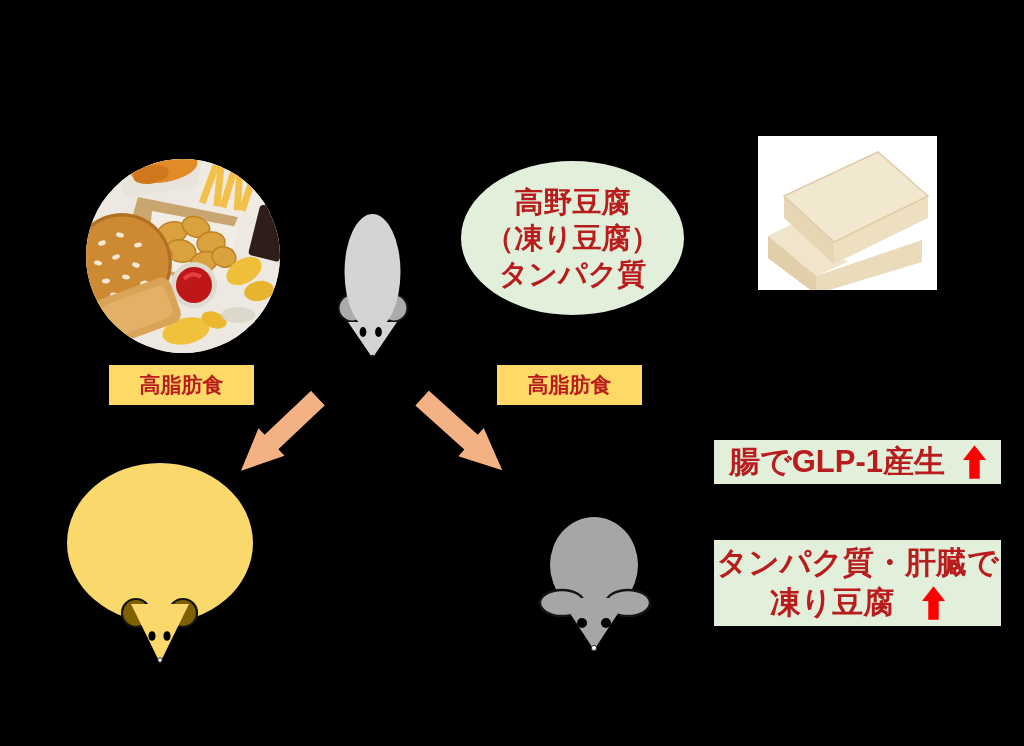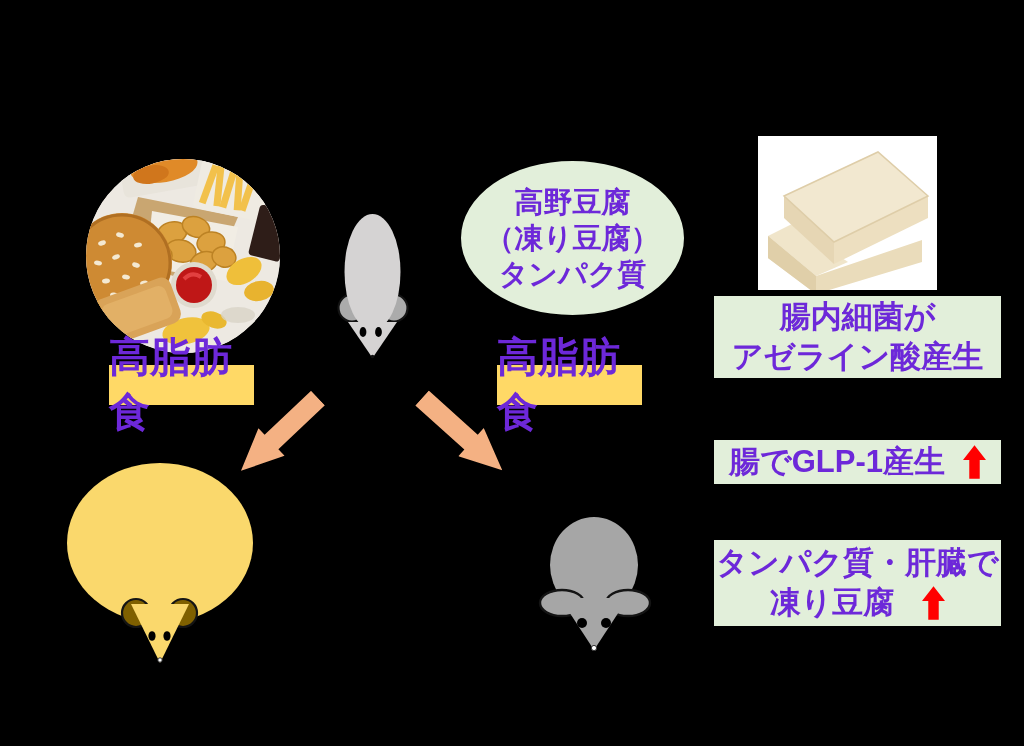--- a/index.html
+++ b/index.html
@@ -1,36 +1,36 @@
 <!DOCTYPE html>
 <html><head>
 <meta charset="utf-8">
 <style>
   html,body{margin:0;padding:0;background:#000;}
   .stage{
     position:relative;width:1024px;height:746px;background:#000;overflow:hidden;
-    font-family:"Liberation Sans","DejaVu Sans",sans-serif;font-weight:bold;color:#6d28d9;
+    font-family:"Liberation Sans","DejaVu Sans",sans-serif;font-weight:bold;color:#b91c1c;
   }
   .abs{position:absolute;}
   
   .food-circle{left:86px;top:159px;width:194px;height:194px;border-radius:50%;overflow:hidden;background:#EDE9E2;}
   
   .bubble{
     left:458px;top:158px;width:229px;height:160px;border-radius:50%;
     background:#E2EFDA;border:3px solid #000;box-sizing:border-box;
     display:flex;flex-direction:column;align-items:center;justify-content:center;
     font-size:29px;line-height:36px;text-align:center;
   }
   
   .tofu{left:758px;top:136px;width:179px;height:154px;background:#fff;}
   
   .diet-label{
     background:#FFD966;border:3px solid #000;box-sizing:border-box;
     width:151px;height:46px;display:flex;align-items:center;justify-content:center;
-    font-size:41px;
+    font-size:21px;
   }
   .diet-left{left:106px;top:362px;}
   .diet-right{left:494px;top:362px;}
   
   .gbox{
     background:#E2EFDA;border:2px solid #000;box-sizing:border-box;
     left:712px;width:291px;display:flex;flex-direction:column;align-items:center;justify-content:center;
     font-size:31px;line-height:40px;text-align:center;
   }
   .gbox .row{display:flex;align-items:center;justify-content:center;gap:18px;}
@@ -172,24 +172,20 @@
   <svg class="abs" style="left:535px;top:512px;" width="120" height="142" viewBox="0 0 120 142">
     <ellipse cx="59" cy="53" rx="44" ry="48" fill="#A6A6A6"></ellipse>
     <ellipse cx="27" cy="91" rx="22" ry="13" stroke="#141414" stroke-width="2.4" fill="#A6A6A6"></ellipse>
     <ellipse cx="93" cy="91" rx="22" ry="13" stroke="#141414" stroke-width="2.4" fill="#A6A6A6"></ellipse>
     <polygon points="25,86 93,86 59,138" fill="#A6A6A6"></polygon>
     <circle cx="47" cy="111" r="5" fill="#000"></circle>
     <circle cx="71" cy="111" r="5" fill="#000"></circle>
     <circle cx="59" cy="136" r="2.6" fill="#FFFFFF" stroke="#333" stroke-width="1"></circle>
   </svg>
 
-  <div class="abs gbox gbox-1">
-    <div>腸内細菌が</div>
-    <div>アゼライン酸産生</div>
-  </div>
 
   <div class="abs gbox gbox-2">
     <div class="row">
       <span>腸でGLP-1産生</span>
       <svg class="block-arrow" viewBox="0 0 22 32">
         <polygon points="11,0 22,14 16,14 16,32 6,32 6,14 0,14" fill="#FF0000"></polygon>
       </svg>
     </div>
   </div>
 

